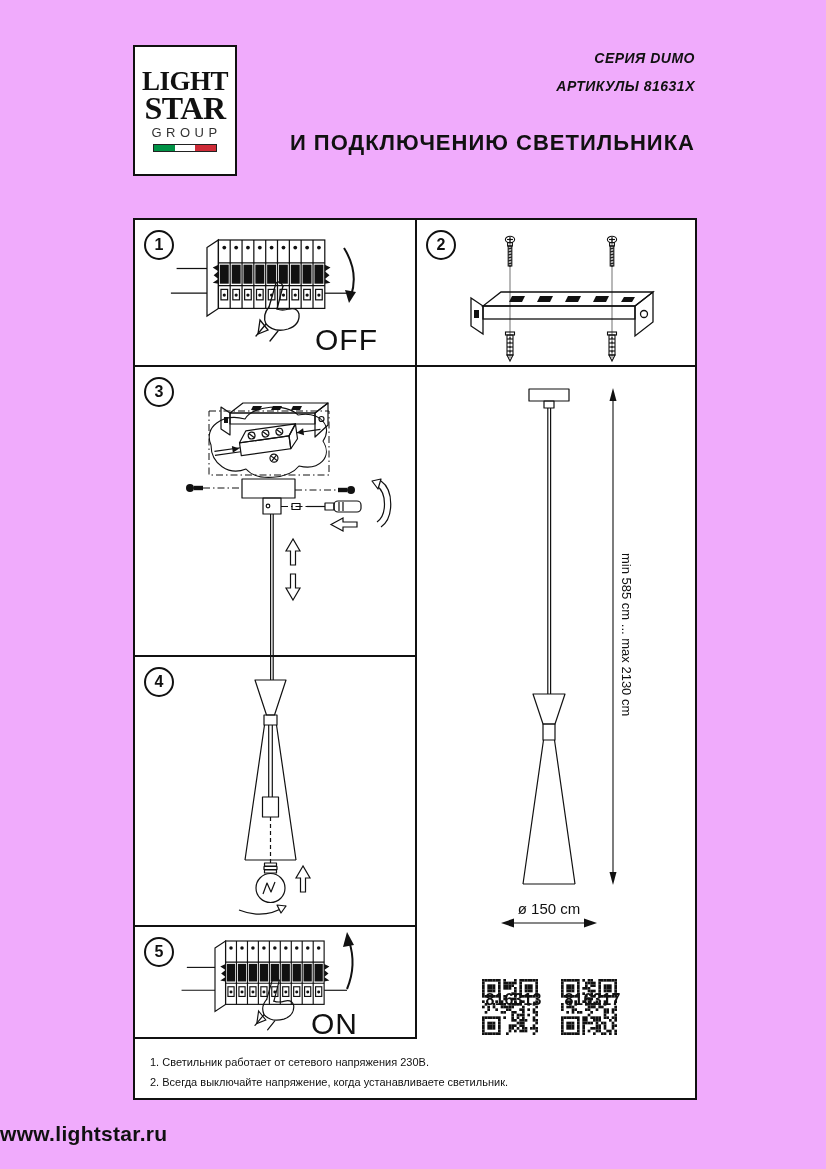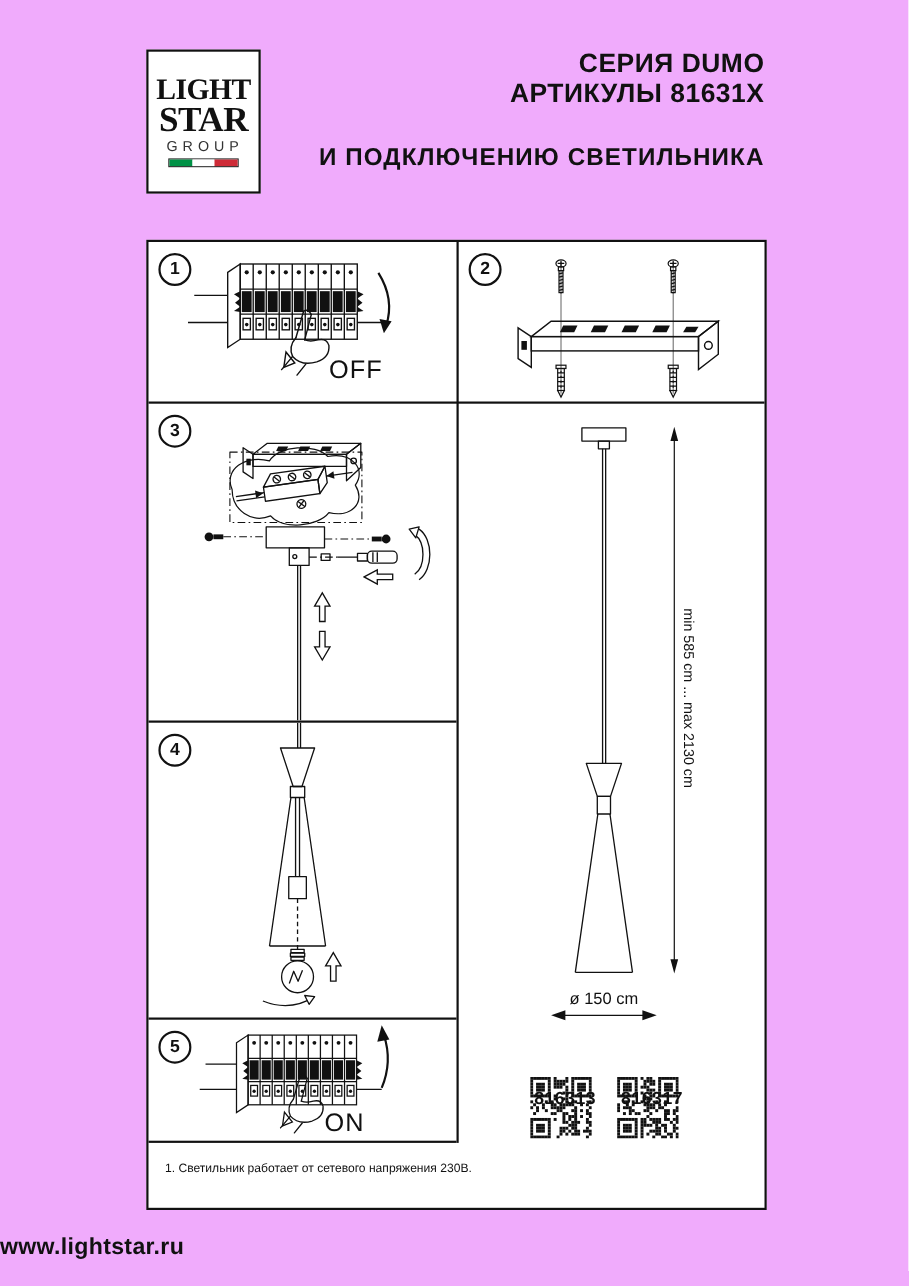--- a/index.html
+++ b/index.html
@@ -10,21 +10,21 @@
   
   .logo-box{left:133px;top:45px;width:104px;height:131px;border:2px solid #111;box-sizing:border-box;
             display:flex;flex-direction:column;align-items:center;justify-content:center;background:#fff;}
   .logo-light{font-family:"Liberation Serif",serif;font-weight:700;font-size:27px;line-height:.92;letter-spacing:-.5px;}
   .logo-star{font-family:"Liberation Serif",serif;font-weight:700;font-size:32px;line-height:.92;letter-spacing:-.5px;}
   .logo-group{font-size:13px;letter-spacing:4.5px;margin-top:2px;text-indent:3px;color:#333;}
   .logo-flag{width:64px;height:8px;border:1px solid #222;display:flex;margin-top:4px;box-sizing:border-box;}
   .flag-g{flex:1;background:#009246;}.flag-w{flex:1;background:#fff;}.flag-r{flex:1;background:#ce2b37;}
 
   .title-block{right:131px;top:44px;text-align:right;}
-  .title-sm{font-size:24px;font-weight:700;line-height:28px;letter-spacing:.5px;}
+  .title-sm{font-size:14px;font-weight:700;line-height:28px;letter-spacing:.5px;font-style:italic;}
   .title-lg{font-size:22px;font-weight:700;line-height:24px;letter-spacing:1px;margin-top:0;}
   .title-gap{height:31px;}
 
   
   .table{left:133px;top:218px;width:564px;height:882px;border:2px solid #111;box-sizing:border-box;background:#fff;}
   .div{position:absolute;background:#111;}
   .vdiv{left:280px;top:0;width:2px;height:819px;}
   .h1{left:0;top:145px;width:560px;height:2px;}
   .h2{left:0;top:435px;width:280px;height:2px;}
   .h3{left:0;top:705px;width:280px;height:2px;}
@@ -36,21 +36,21 @@
   .cell3{left:0;top:147px;width:280px;height:288px;}
   .cell4{left:0;top:437px;width:280px;height:268px;}
   .cell5{left:0;top:707px;width:280px;height:110px;}
   .cellR{left:282px;top:147px;width:278px;height:670px;}
   .cellN{left:0;top:819px;width:560px;height:59px;}
 
   .step{position:absolute;left:9px;top:10px;width:30px;height:30px;border:2px solid #111;border-radius:50%;
         box-sizing:border-box;display:flex;align-items:center;justify-content:center;
         font-size:16px;font-weight:700;background:#fff;z-index:2;}
   .art-svg{position:absolute;left:0;top:0;}
-  .switch-label{position:absolute;font-size:23px;letter-spacing:1px;color:#111;}
+  .switch-label{position:absolute;font-size:30px;letter-spacing:1px;color:#111;margin-left:16px;}
   .off-label{left:164px;top:103px;}
   .on-label{left:160px;top:80px;}
 
   
   .dim-v{position:absolute;left:217px;top:186px;transform-origin:0 0;transform:rotate(90deg);
          font-size:13px;white-space:nowrap;}
   .dim-h{position:absolute;left:90px;top:533px;width:84px;text-align:center;font-size:15px;}
   .art-num{position:absolute;top:624px;width:64px;text-align:right;font-size:16px;font-weight:700;letter-spacing:.5px;}
   .art1{left:61px;}.art2{left:140px;}
   .qr{position:absolute;top:612px;width:56px;height:56px;}
@@ -810,18 +810,19 @@
           <rect x="40.00" y="53.33" width="2.67" height="2.67" fill="#111"></rect>
           <rect x="42.67" y="53.33" width="2.67" height="2.67" fill="#111"></rect>
           <rect x="48.00" y="53.33" width="2.67" height="2.67" fill="#111"></rect>
           <rect x="53.33" y="53.33" width="2.67" height="2.67" fill="#111"></rect>
         </svg>
     </div>
 
     <div class="cell cellN">
       <div class="notes-text">
         <div>1. Светильник работает от сетевого напряжения 230В.</div>
+        <div>2. Всегда выключайте напряжение, когда устанавливаете светильник.</div>
       </div>
     </div>
   </div>
 
   <div class="abs footer">www.lightstar.ru</div>
 </div>
 
 </body></html>

